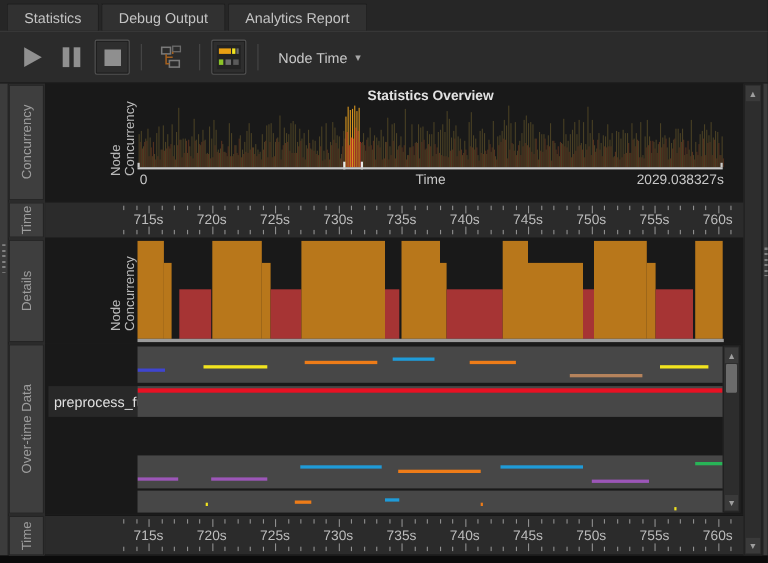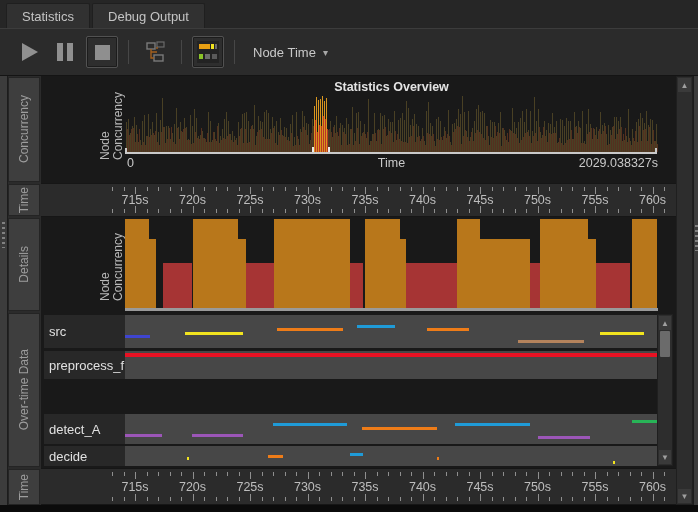--- a/index.html
+++ b/index.html
@@ -84,20 +84,23 @@
 <body>
 
 <div id="app">
 
   <div class="tabbar">
     <div class="tab">
         <span>Statistics</span>
       </div>
     <div class="tab">
         <span>Debug Output</span>
+      </div>
+    <div class="tab">
+        <span>Analytics Report</span>
       </div>
   </div>
 
   <div class="toolbar">
     <div class="tool-btn">
         <span class="icon-play"></span>
       </div>
     <div class="tool-btn">
         <span class="icon-pause">
           <i></i>
@@ -845,57 +848,48 @@
         <div class="dt-bar" style="left: 499px; width: 48px; top: 2px; height: 89px; background: rgb(184, 119, 27); position: absolute;"></div>
         <div class="dt-bar" style="left: 547px; width: 8px; top: 22px; height: 69px; background: rgb(184, 119, 27); position: absolute;"></div>
         <div class="dt-bar" style="left: 555px; width: 34px; top: 46px; height: 45px; background: rgb(166, 52, 52); position: absolute;"></div>
         <div class="dt-bar" style="left: 591px; width: 25px; top: 2px; height: 89px; background: rgb(184, 119, 27); position: absolute;"></div>
       </div>
     <div class="dt-base"></div>
   </div>
 
   <div class="panel chart-panel" style="top:312px;height:156px" id="otPanel">
       <div class="ot-row" style="top: 134px; height: 20px;">
-        <div class="ot-label">
-          <span>decide</span>
-        </div>
         <div class="ot-lane">
           <div class="seg" style="left: 62px; top: 11px; width: 2px; height: 3px; background: rgb(242, 228, 31); position: absolute;"></div>
           <div class="seg" style="left: 143px; top: 9px; width: 15px; height: 3px; background: rgb(238, 124, 24); position: absolute;"></div>
           <div class="seg" style="left: 225px; top: 7px; width: 13px; height: 3px; background: rgb(31, 155, 216); position: absolute;"></div>
           <div class="seg" style="left: 312px; top: 11px; width: 2px; height: 3px; background: rgb(238, 124, 24); position: absolute;"></div>
           <div class="seg" style="left: 488px; top: 15px; width: 2px; height: 3px; background: rgb(242, 228, 31); position: absolute;"></div>
         </div>
       </div>
       <div class="ot-row" style="top: 102px; height: 30px;">
-        <div class="ot-label">
-          <span>detect_A</span>
-        </div>
         <div class="ot-lane">
           <div class="seg" style="left: 0px; top: 20px; width: 37px; height: 3px; background: rgb(156, 86, 184); position: absolute;"></div>
           <div class="seg" style="left: 67px; top: 20px; width: 51px; height: 3px; background: rgb(156, 86, 184); position: absolute;"></div>
           <div class="seg" style="left: 148px; top: 9px; width: 74px; height: 3px; background: rgb(31, 155, 216); position: absolute;"></div>
           <div class="seg" style="left: 237px; top: 13px; width: 75px; height: 3px; background: rgb(238, 124, 24); position: absolute;"></div>
           <div class="seg" style="left: 330px; top: 9px; width: 75px; height: 3px; background: rgb(31, 155, 216); position: absolute;"></div>
           <div class="seg" style="left: 413px; top: 22px; width: 52px; height: 3px; background: rgb(156, 86, 184); position: absolute;"></div>
           <div class="seg" style="left: 507px; top: 6px; width: 25px; height: 3px; background: rgb(40, 180, 87); position: absolute;"></div>
         </div>
       </div>
       <div class="ot-row" style="top: 39px; height: 28px;">
         <div class="ot-label">
           <span>preprocess_fu</span>
         </div>
         <div class="ot-lane">
           <div class="seg" style="left: 0px; top: 2px; width: 532px; height: 4px; background: rgb(232, 17, 35); position: absolute;"></div>
         </div>
       </div>
       <div class="ot-row" style="top: 3px; height: 33px;">
-        <div class="ot-label">
-          <span>src</span>
-        </div>
         <div class="ot-lane">
           <div class="seg" style="left: 0px; top: 20px; width: 25px; height: 3px; background: rgb(63, 69, 208); position: absolute;"></div>
           <div class="seg" style="left: 60px; top: 17px; width: 58px; height: 3px; background: rgb(242, 228, 31); position: absolute;"></div>
           <div class="seg" style="left: 152px; top: 13px; width: 66px; height: 3px; background: rgb(238, 124, 24); position: absolute;"></div>
           <div class="seg" style="left: 232px; top: 10px; width: 38px; height: 3px; background: rgb(31, 155, 216); position: absolute;"></div>
           <div class="seg" style="left: 302px; top: 13px; width: 42px; height: 3px; background: rgb(238, 124, 24); position: absolute;"></div>
           <div class="seg" style="left: 393px; top: 25px; width: 66px; height: 3px; background: rgb(181, 131, 92); position: absolute;"></div>
           <div class="seg" style="left: 475px; top: 17px; width: 44px; height: 3px; background: rgb(242, 228, 31); position: absolute;"></div>
         </div>
       </div>

